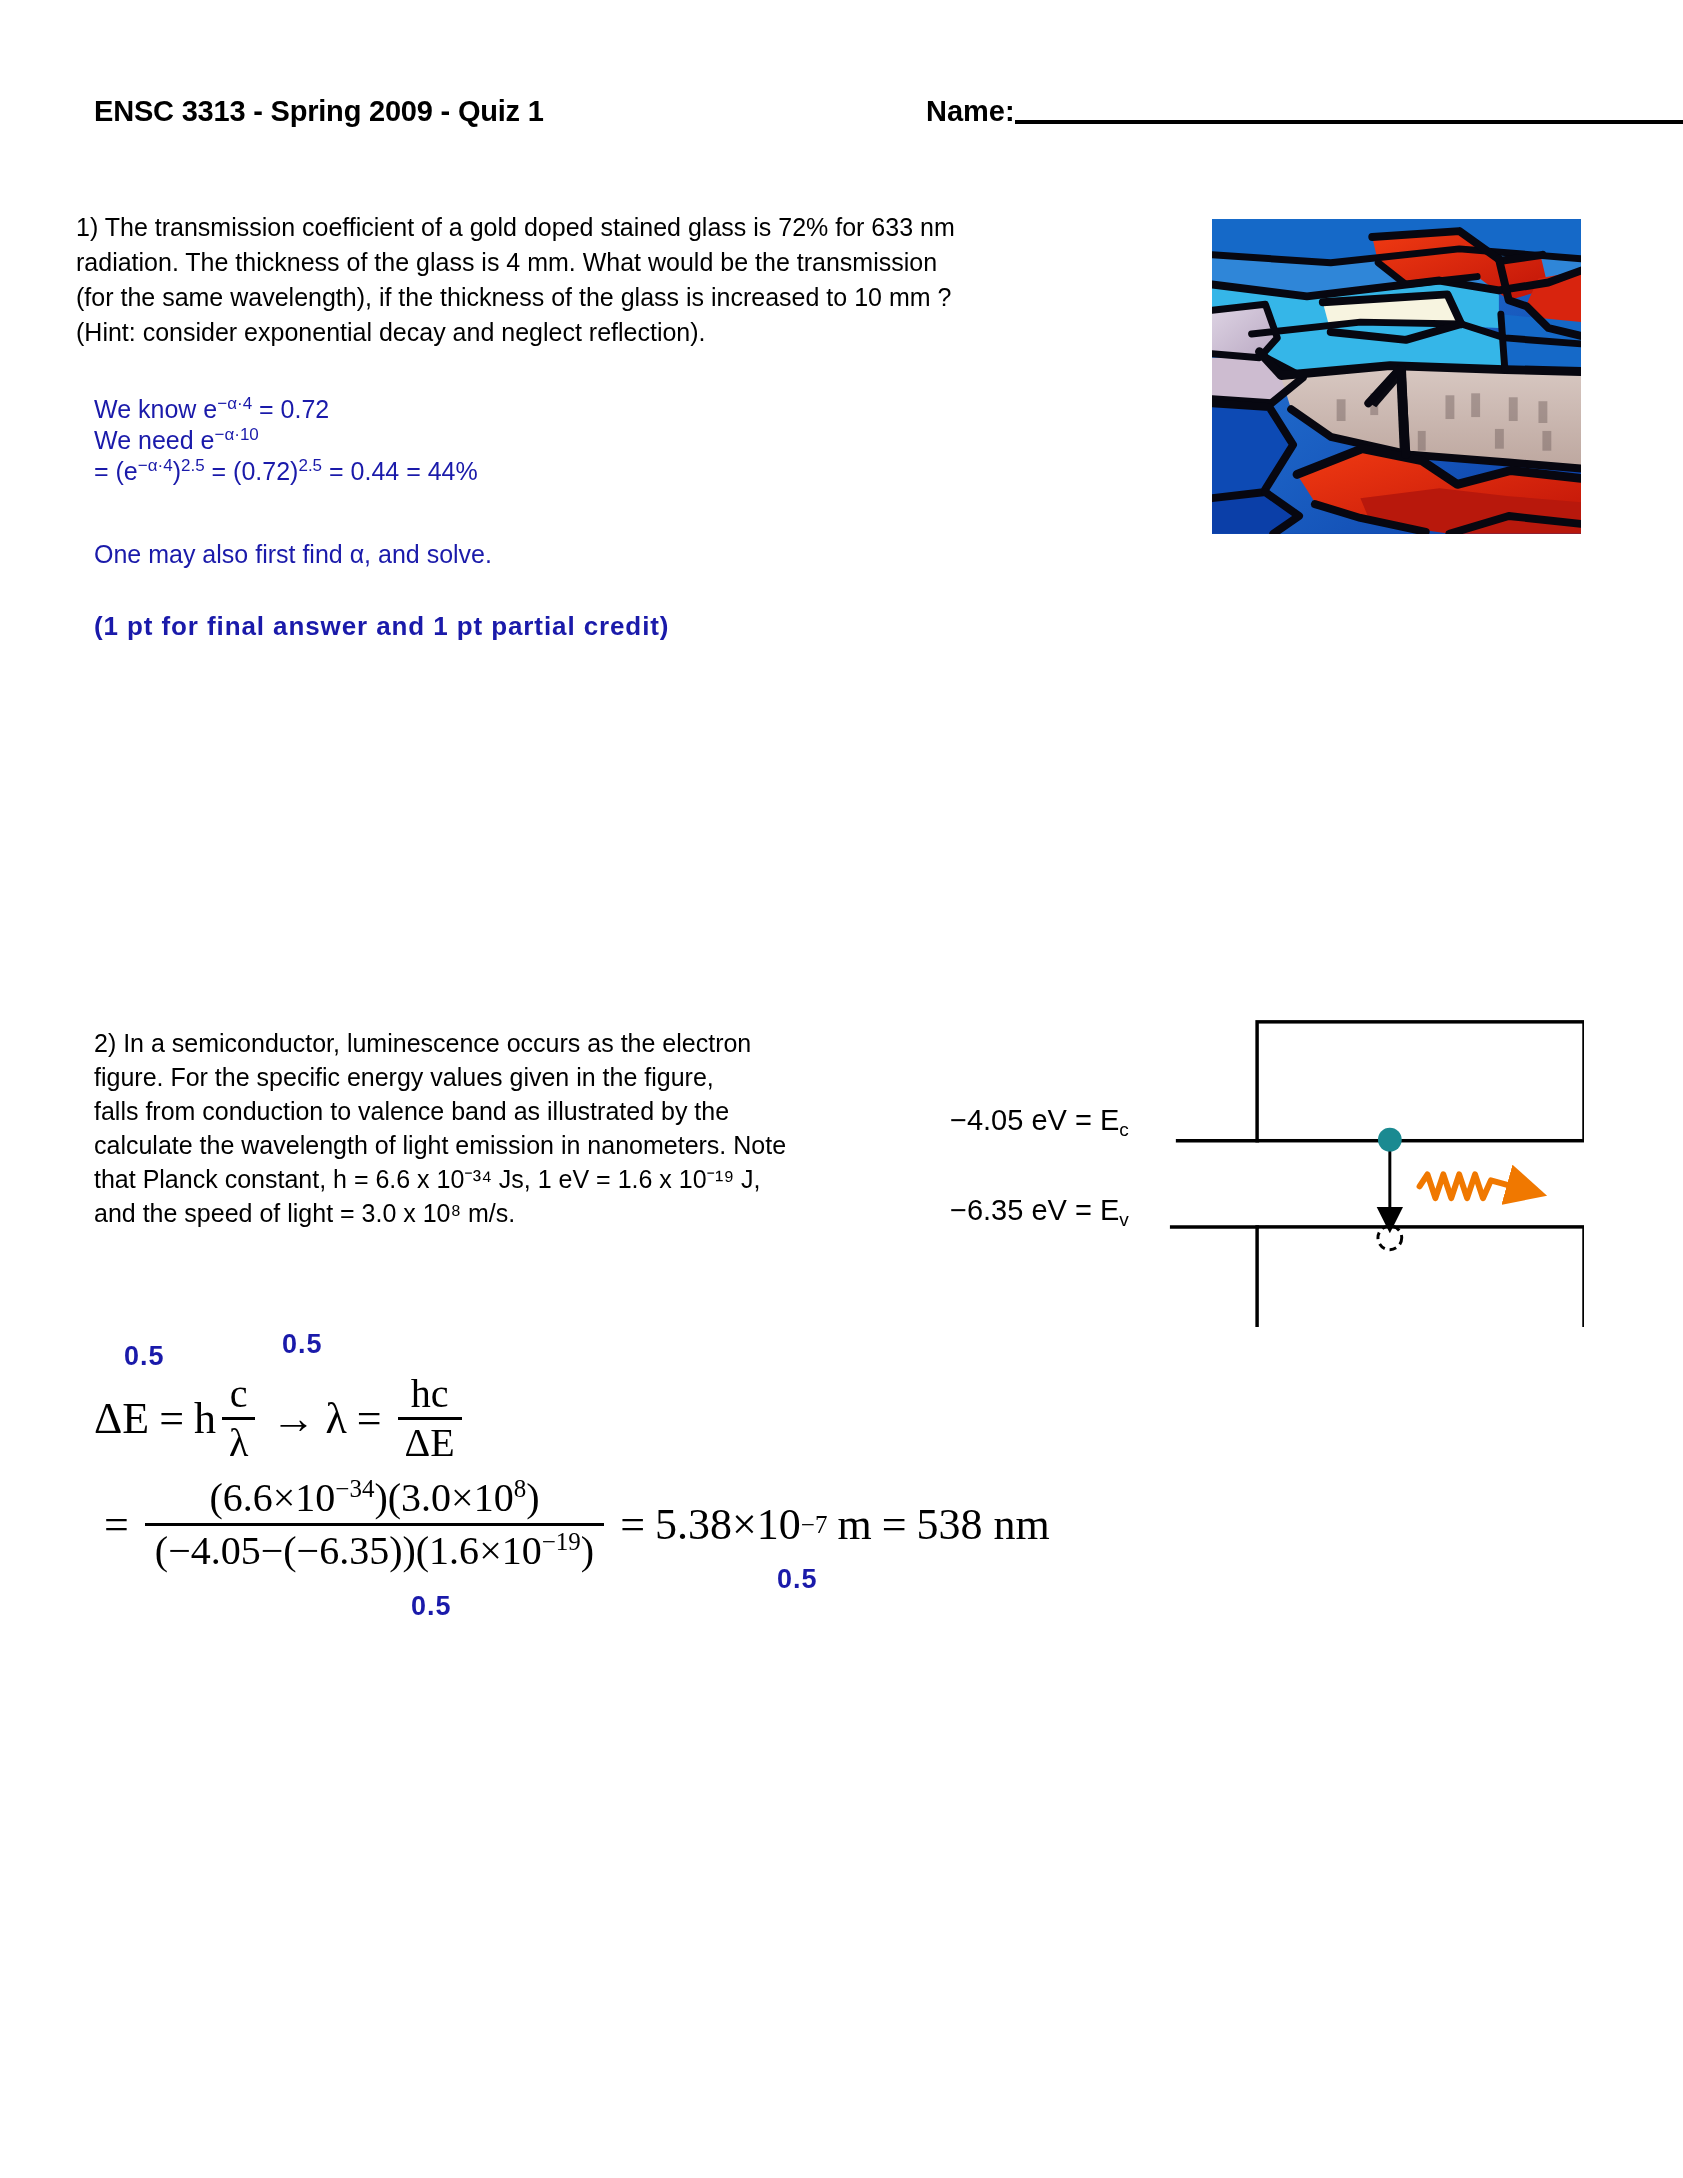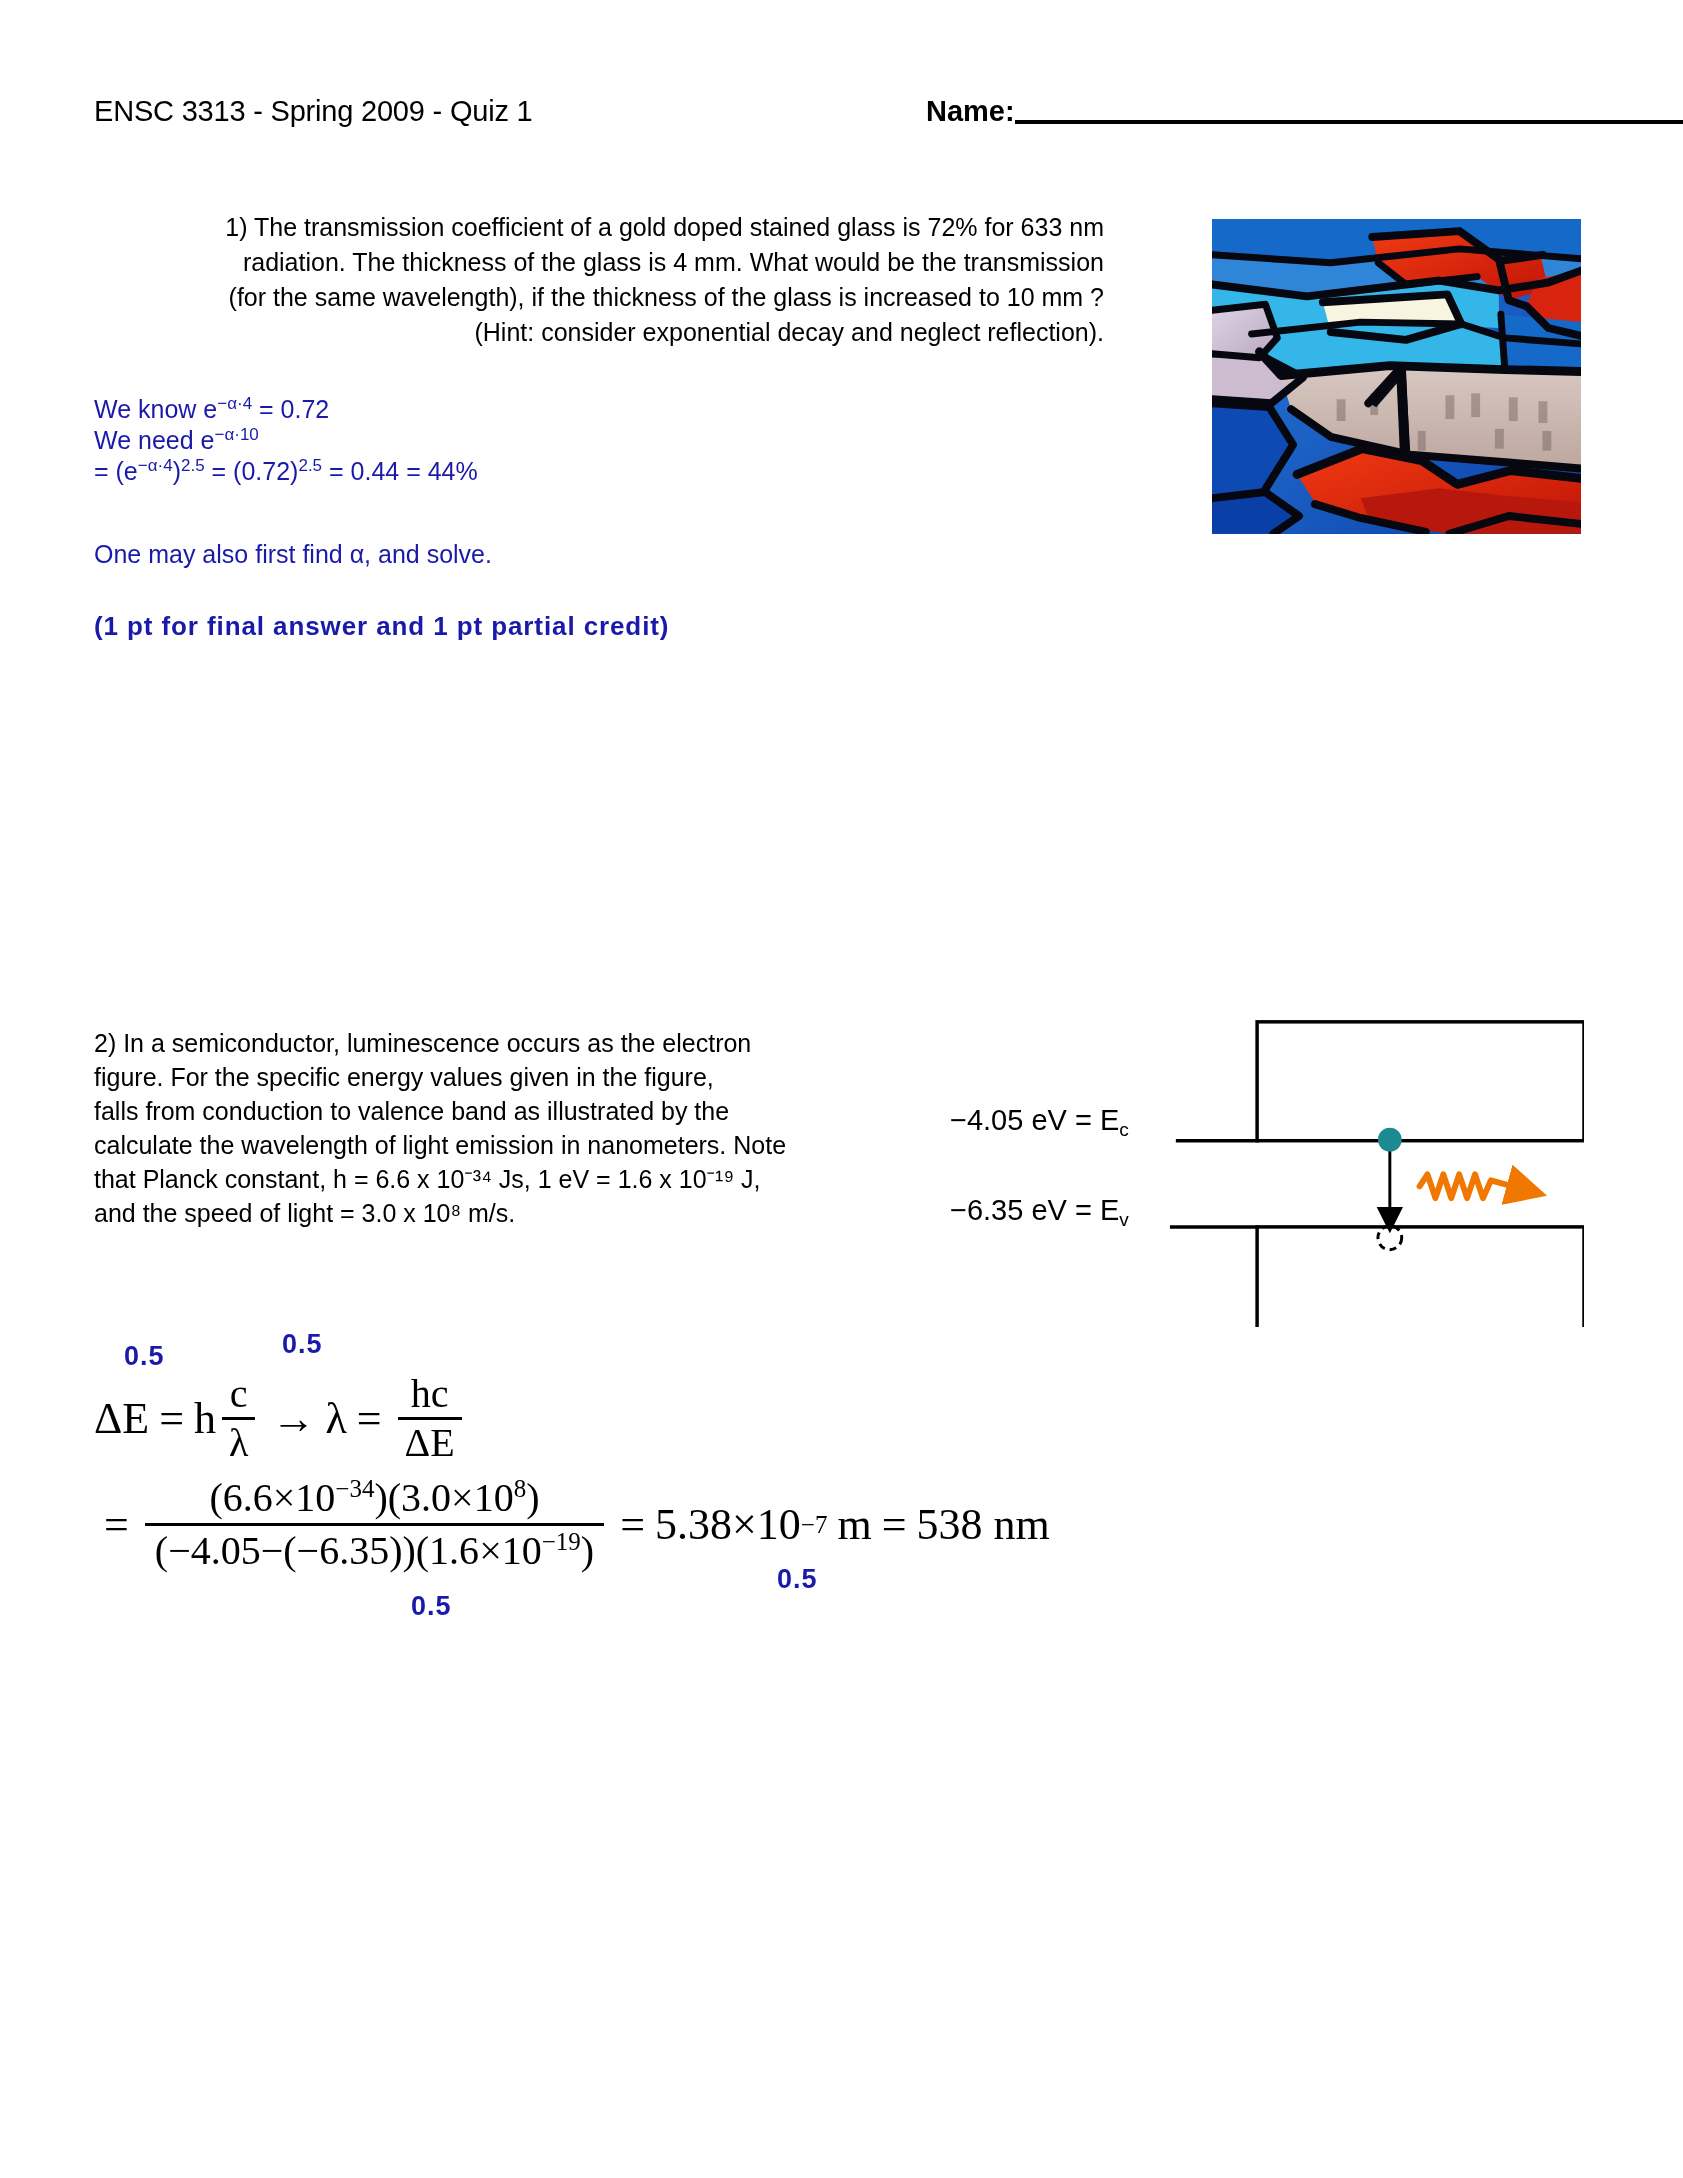--- a/index.html
+++ b/index.html
@@ -22,21 +22,21 @@
     left: 94px;
     top: 95px;
     width: 1495px;
     height: 48px;
   }
   #quiz-title {
     position: absolute;
     left: 0;
     top: 0;
     font-size: 29px;
-    font-weight: normal;
+    font-weight: bold;
     letter-spacing: -0.2px;
     white-space: nowrap;
   }
   #name-block {
     position: absolute;
     left: 832px;
     top: 0;
     display: flex;
     align-items: flex-end;
     white-space: nowrap;
@@ -49,24 +49,23 @@
   #name-rule {
     display: inline-block;
     width: 718px;
     border-bottom: 4px solid #000;
     margin-bottom: 4px;
   }
 
   
   #q1-block {
     position: absolute;
-    left: 104px;
+    left: 76px;
     top: 210px;
     width: 1000px;
-    text-align: right;
   }
   .qtext {
     font-size: 25px;
     line-height: 35px;
     color: #000;
   }
 
   #q1-solution {
     position: absolute;
     left: 94px;

